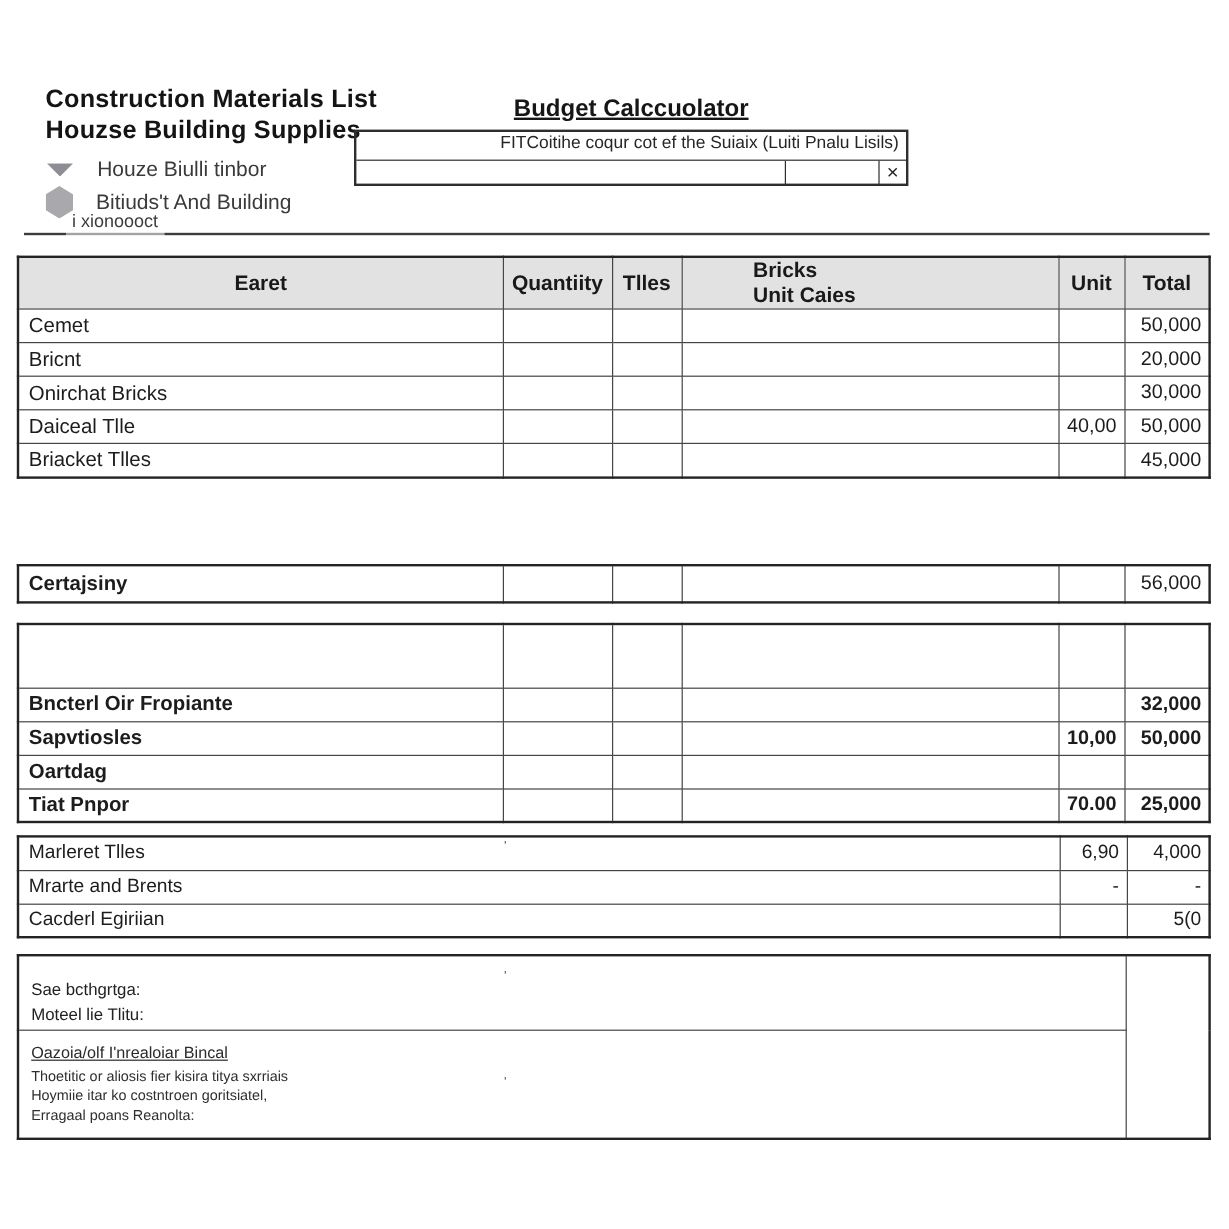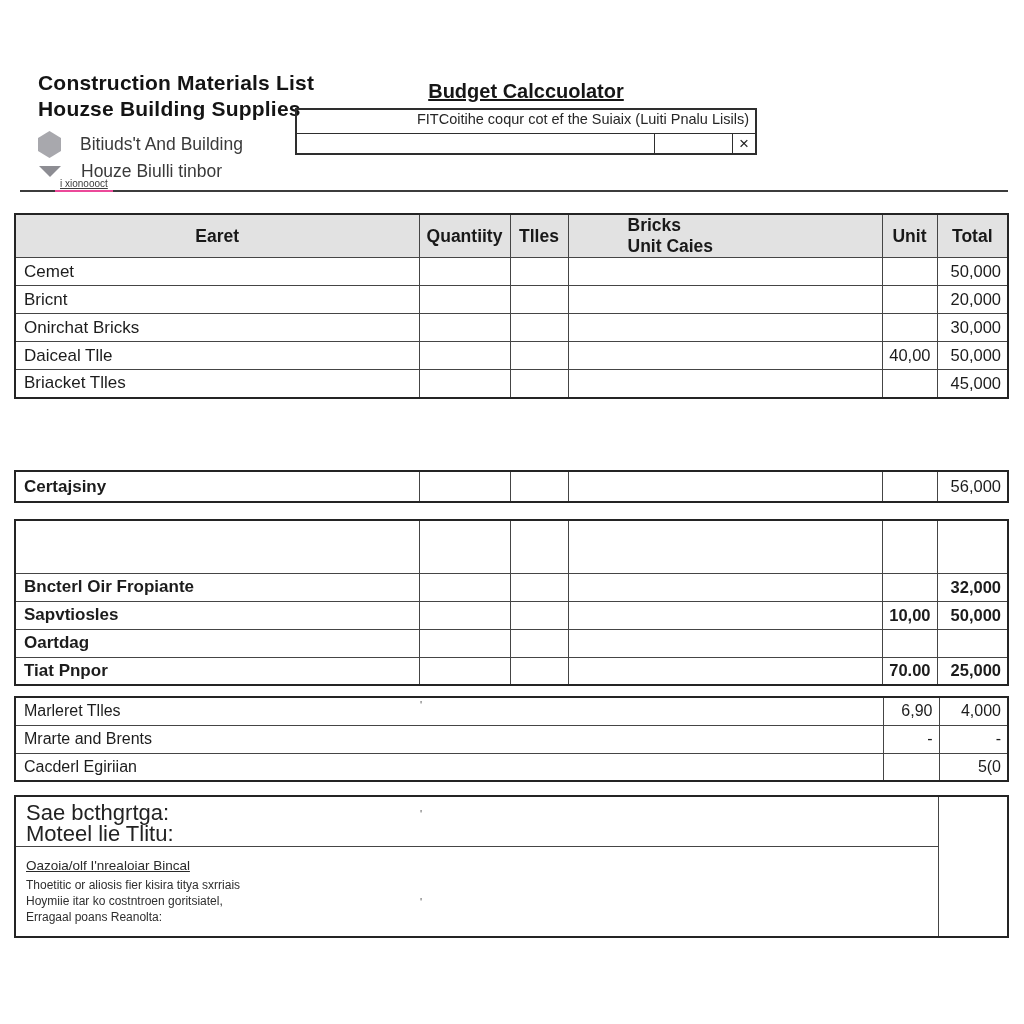--- a/index.html
+++ b/index.html
@@ -25,21 +25,21 @@
   .brand .b-row{display:flex;align-items:center;margin-bottom:3px;}
   .hex{width:23px;height:27px;background:#a8a8ad;margin-right:19px;
     clip-path:polygon(50% 0,100% 26%,100% 74%,50% 100%,0 74%,0 26%);}
   .tri{width:22px;height:11px;background:#8d8d93;margin:3px 20px 3px 1px;
     clip-path:polygon(0 0,100% 0,50% 100%);}
   .brand .b-label{font-size:17.5px;color:#3a3a3a;}
   .rule-row{position:absolute;left:20px;top:176px;width:988px;display:flex;align-items:flex-end;}
   .rule-seg{border-bottom:2px solid #3c3c3c;height:14px;}
   .rule-seg.short{width:35px;}
   .rule-seg.long{flex:1;}
-  .rule-text{font-size:10px;color:#3c3c3c;padding:0 5px 1px 5px;border-bottom:2px solid #ec4899;text-decoration:underline;}
+  .rule-text{font-size:15px;color:#3c3c3c;padding:0 5px 1px 5px;border-bottom:2px solid #a3a3a3;}
   
   table{position:absolute;left:14px;width:993px;border-collapse:collapse;table-layout:fixed;
     border:2px solid #242424;}
   td,th{border:1px solid #454545;overflow:hidden;white-space:nowrap;box-sizing:border-box;
     font-size:17px;padding:0;}
   thead th{background:#e2e2e2;height:42px;font-weight:bold;font-size:17.5px;text-align:center;color:#191919;}
   th.dual{text-align:left;}
   th.dual .dual-wrap{display:flex;justify-content:space-between;padding:0 44px 0 59px;flex-direction:column;}
   td.lbl{text-align:left;padding:2px 8px;}
   td.num{text-align:right;padding:2px 6px;font-size:16.5px;}
@@ -49,21 +49,21 @@
   tr.tall2{height:53px;}
   .bold{font-weight:bold;}
   #t1{top:213px;}
   #ts{top:470px;}
   #ts tr{height:31px;}
   #t2{top:519px;font-weight:bold;}
   #t3{top:696px;}
   #t3 td{font-size:16px;}
   #tf{top:795px;}
   #tf td{vertical-align:top;white-space:normal;}
-  #tf .f1{height:49px;padding:5px 10px 2px 10px;font-size:22px;line-height:21px;color:#222;}
+  #tf .f1{height:49px;padding:17px 10px 2px 10px;font-size:14px;line-height:21px;color:#222;}
   #tf .f2{height:90px;padding:3px 10px;}
   #tf .f-link{font-size:13.5px;color:#2a2a2a;text-decoration:underline;margin:8px 0 4px 0;display:inline-block;}
   #tf .f-note{font-size:12px;color:#2e2e2e;line-height:16px;}
   .mark{position:absolute;font-size:11px;color:#555;}
   #mark-a{left:420px;top:699px;}
   #mark-b{left:420px;top:808px;}
   #mark-c{left:420px;top:896px;}
 </style>
 </head>
 <body>
@@ -78,26 +78,26 @@
   <div class="row1">FITCoitihe coqur cot ef the Suiaix (Luiti Pnalu Lisils)</div>
   <div class="row2">
     <div class="input"></div>
     <div class="mid"></div>
     <div class="close">×</div>
   </div>
 </div>
 
 <div class="brand">
   <div class="b-row">
+    <div class="tri"></div>
+    <div class="b-label">Houze Biulli tinbor</div>
+  </div>
+  <div class="b-row">
     <div class="hex"></div>
     <div class="b-label">Bitiuds't And Building</div>
-  </div>
-  <div class="b-row">
-    <div class="tri"></div>
-    <div class="b-label">Houze Biulli tinbor</div>
   </div>
 </div>
 <div class="rule-row">
   <div class="rule-seg short"></div>
   <div class="rule-text">i xionoooct</div>
   <div class="rule-seg long"></div>
 </div>
 
 <table id="t1">
   <colgroup>

